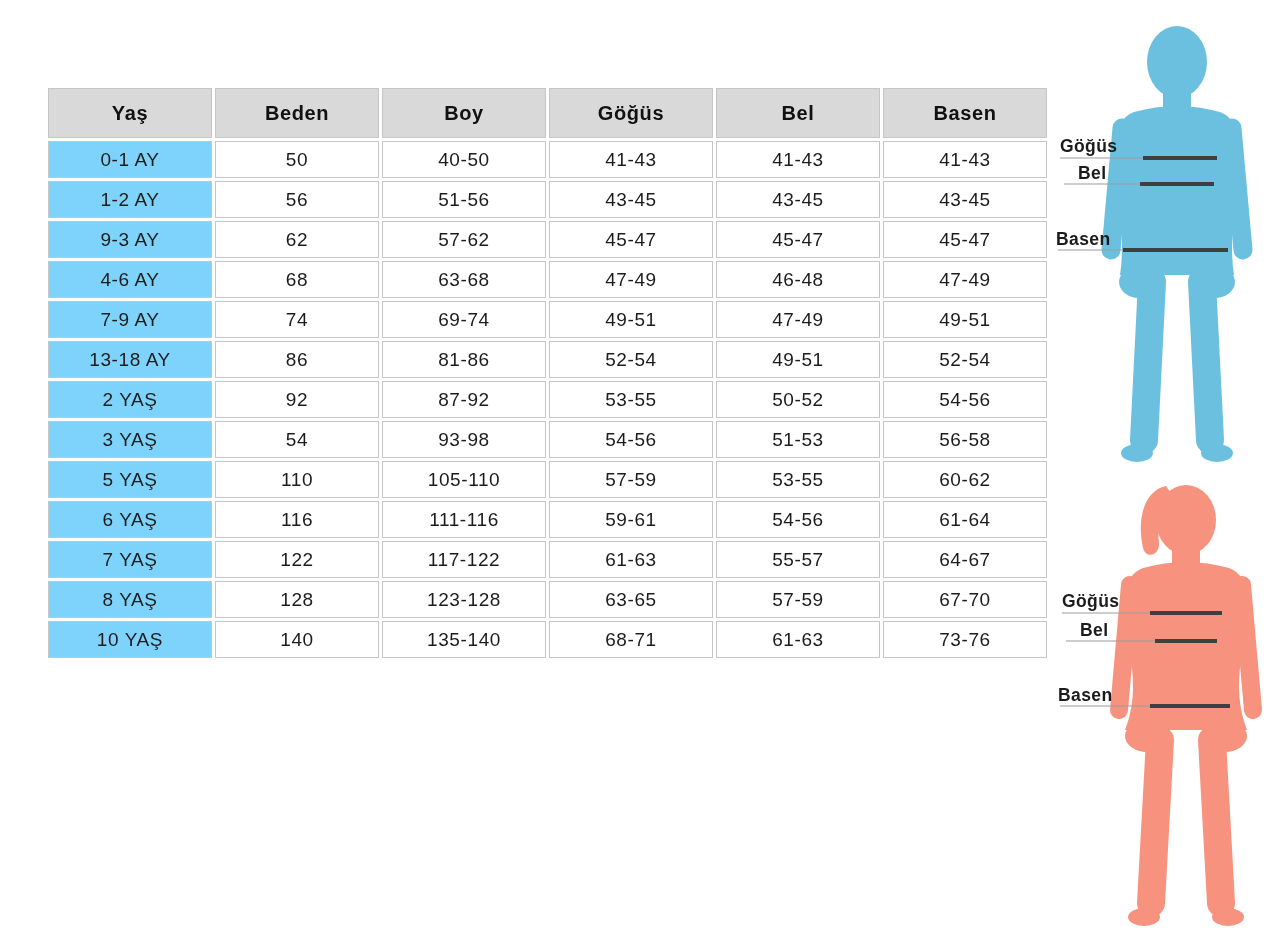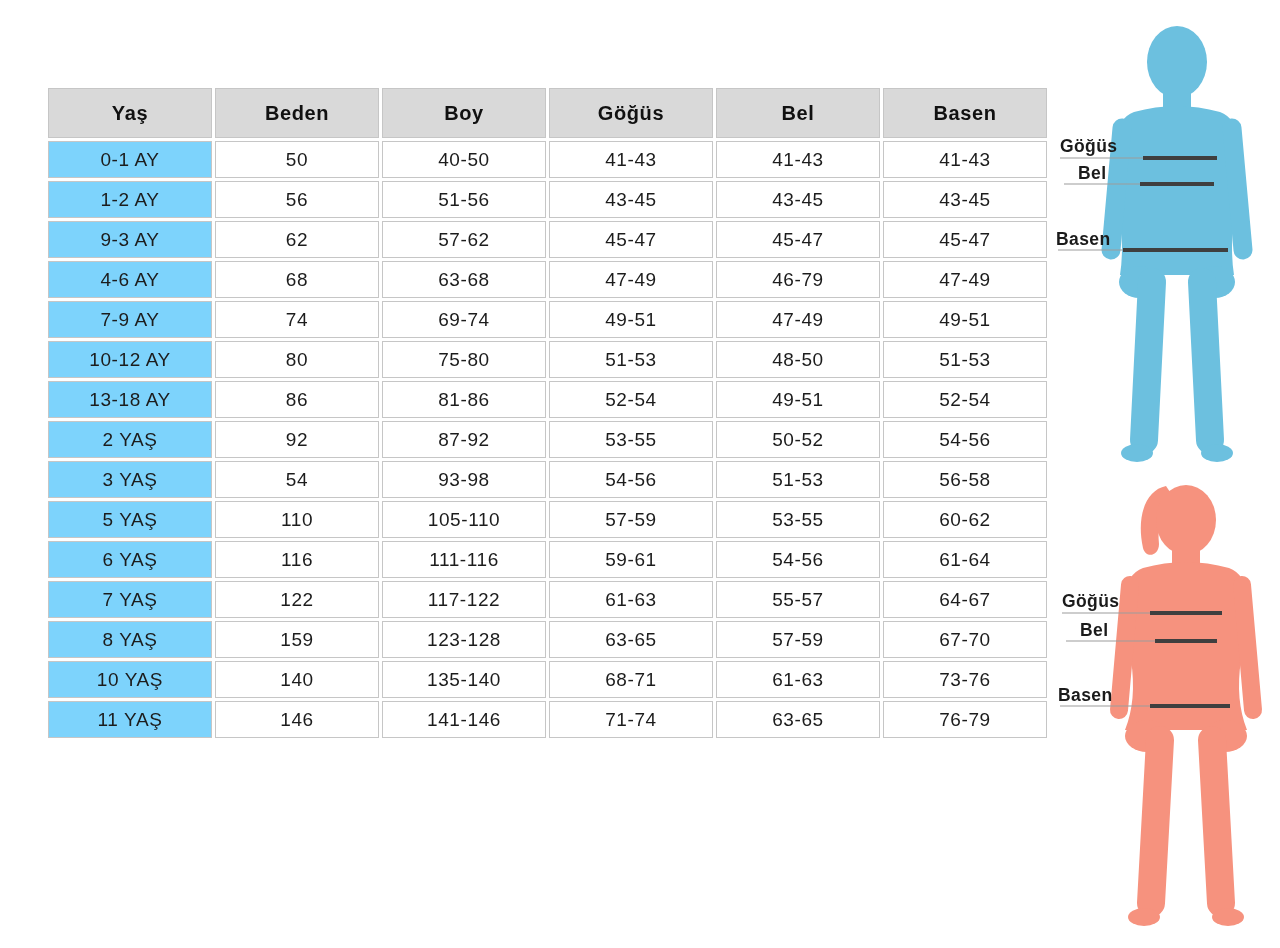--- a/index.html
+++ b/index.html
@@ -89,40 +89,32 @@
             <td>57-62</td>
             <td>45-47</td>
             <td>45-47</td>
             <td>45-47</td>
           </tr>
           <tr>
             <td class="rowhead">4-6 AY</td>
             <td>68</td>
             <td>63-68</td>
             <td>47-49</td>
-            <td>46-79</td>
+            <td>46-48</td>
             <td>47-49</td>
           </tr>
           <tr>
             <td class="rowhead">7-9 AY</td>
             <td>74</td>
             <td>69-74</td>
             <td>49-51</td>
             <td>47-49</td>
             <td>49-51</td>
           </tr>
           <tr>
-            <td class="rowhead">10-12 AY</td>
-            <td>80</td>
-            <td>75-80</td>
-            <td>51-53</td>
-            <td>48-50</td>
-            <td>51-53</td>
-          </tr>
-          <tr>
             <td class="rowhead">13-18 AY</td>
             <td>86</td>
             <td>81-86</td>
             <td>52-54</td>
             <td>49-51</td>
             <td>52-54</td>
           </tr>
           <tr>
             <td class="rowhead">2 YAŞ</td>
             <td>92</td>
@@ -158,41 +150,33 @@
           <tr>
             <td class="rowhead">7 YAŞ</td>
             <td>122</td>
             <td>117-122</td>
             <td>61-63</td>
             <td>55-57</td>
             <td>64-67</td>
           </tr>
           <tr>
             <td class="rowhead">8 YAŞ</td>
-            <td>159</td>
+            <td>128</td>
             <td>123-128</td>
             <td>63-65</td>
             <td>57-59</td>
             <td>67-70</td>
           </tr>
           <tr>
             <td class="rowhead">10 YAŞ</td>
             <td>140</td>
             <td>135-140</td>
             <td>68-71</td>
             <td>61-63</td>
             <td>73-76</td>
-          </tr>
-          <tr>
-            <td class="rowhead">11 YAŞ</td>
-            <td>146</td>
-            <td>141-146</td>
-            <td>71-74</td>
-            <td>63-65</td>
-            <td>76-79</td>
           </tr>
         </tbody>
       </table>
   </div>
 
   <div class="figure-panel">
     <svg viewBox="0 0 230 948" xmlns="http://www.w3.org/2000/svg">
 
       <g>
         <ellipse cx="127" cy="62" rx="30" ry="36" fill="#6cc0df"></ellipse>

